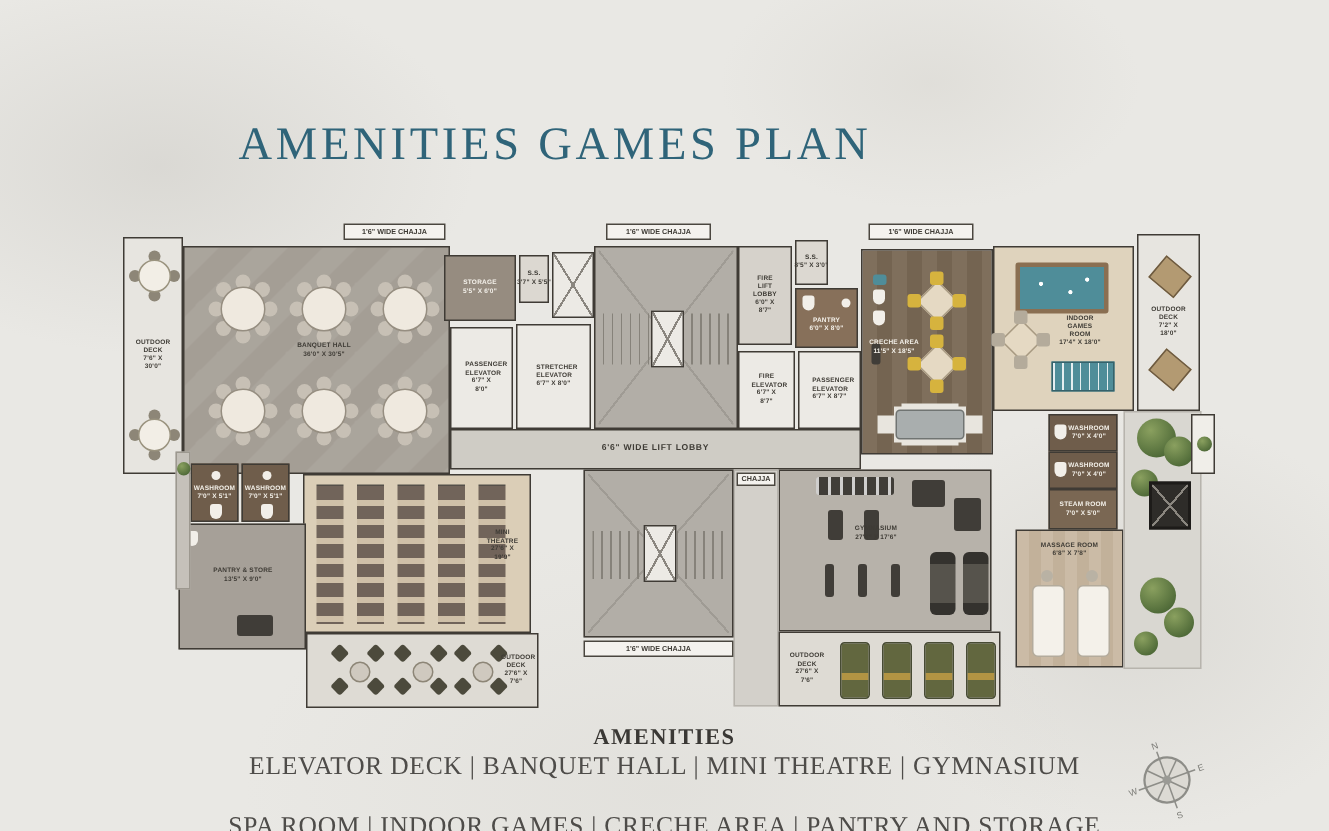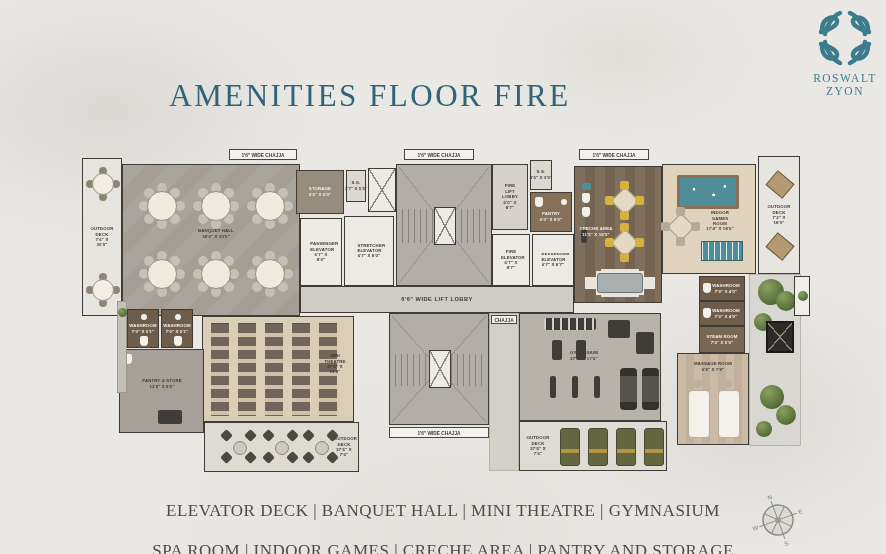--- a/index.html
+++ b/index.html
@@ -72,46 +72,22 @@
   .dkch{position:absolute;width:9px;height:9px;background:#4c4a3c;border-radius:2px;transform:rotate(45deg);}
   .ctable{position:absolute;width:12px;height:12px;border-radius:50%;background:#cfc9bf;border:1px solid #8d8677;}
   
   .compass{position:absolute;left:750px;top:492px;width:56px;height:56px;transform:rotate(-20deg);}
 </style>
 </head>
 <body>
 
 <div id="page">
 
-  <div class="title">AMENITIES FLOOR FIRE</div>
-
-  <div class="logo">
-    <svg width="60" height="60" viewBox="0 0 60 60">
-      <g stroke="#3b7c8d" stroke-width="4.5" fill="none" stroke-linecap="round">
-        <g>
-            <path d="M7 22 C7 7, 23 7, 22 14 C21 21, 9 20, 10 26"></path>
-            <path d="M25 5 C12 10, 14 24, 6 24"></path>
-          </g>
-        <g transform="translate(60,0) scale(-1,1)">
-            <path d="M7 22 C7 7, 23 7, 22 14 C21 21, 9 20, 10 26"></path>
-            <path d="M25 5 C12 10, 14 24, 6 24"></path>
-          </g>
-        <g transform="translate(0,60) scale(1,-1)">
-            <path d="M7 22 C7 7, 23 7, 22 14 C21 21, 9 20, 10 26"></path>
-            <path d="M25 5 C12 10, 14 24, 6 24"></path>
-          </g>
-        <g transform="translate(60,60) scale(-1,-1)">
-            <path d="M7 22 C7 7, 23 7, 22 14 C21 21, 9 20, 10 26"></path>
-            <path d="M25 5 C12 10, 14 24, 6 24"></path>
-          </g>
-      </g>
-    </svg>
-    <div class="nm">ROSWALT</div>
-    <div class="nm">ZYON</div>
-  </div>
+  <div class="title">AMENITIES GAMES PLAN</div>
+
 
   <div id="plan">
 
     <div class="cbar" style="left:155px;top:3px;width:68px;height:11px;">
         <span>1'6" WIDE CHAJJA</span>
       </div>
     <div class="cbar" style="left:330px;top:3px;width:70px;height:11px;">
         <span>1'6" WIDE CHAJJA</span>
       </div>
     <div class="cbar" style="left:505px;top:3px;width:70px;height:11px;">
@@ -403,20 +379,21 @@
           <span>WASHROOM</span>
           <span>7'0" X 5'1"</span>
         </div>
     </div>
 
     <div class="room nob" style="left:43px;top:155px;width:10px;height:92px;background:#c5c1ba;border:1px solid #9c988f;">
       <div class="plantc" style="left:0px;top:6px;width:9px;height:9px;"></div>
     </div>
   </div>
 
+  <div class="foot h">AMENITIES</div>
   <div class="foot l1">ELEVATOR DECK | BANQUET HALL | MINI THEATRE | GYMNASIUM</div>
   <div class="foot l2">SPA ROOM | INDOOR GAMES | CRECHE AREA | PANTRY AND STORAGE</div>
 
   <svg class="compass" viewBox="0 0 56 56">
     <circle cx="28" cy="28" r="15" fill="#dcdad4" stroke="#8d8d88" stroke-width="1.5"></circle>
     <g stroke="#8d8d88" stroke-width="1">
       <line x1="28" y1="13" x2="28" y2="43"></line>
         <line x1="13" y1="28" x2="43" y2="28"></line>
       <line x1="17.4" y1="17.4" x2="38.6" y2="38.6"></line>
         <line x1="38.6" y1="17.4" x2="17.4" y2="38.6"></line>

